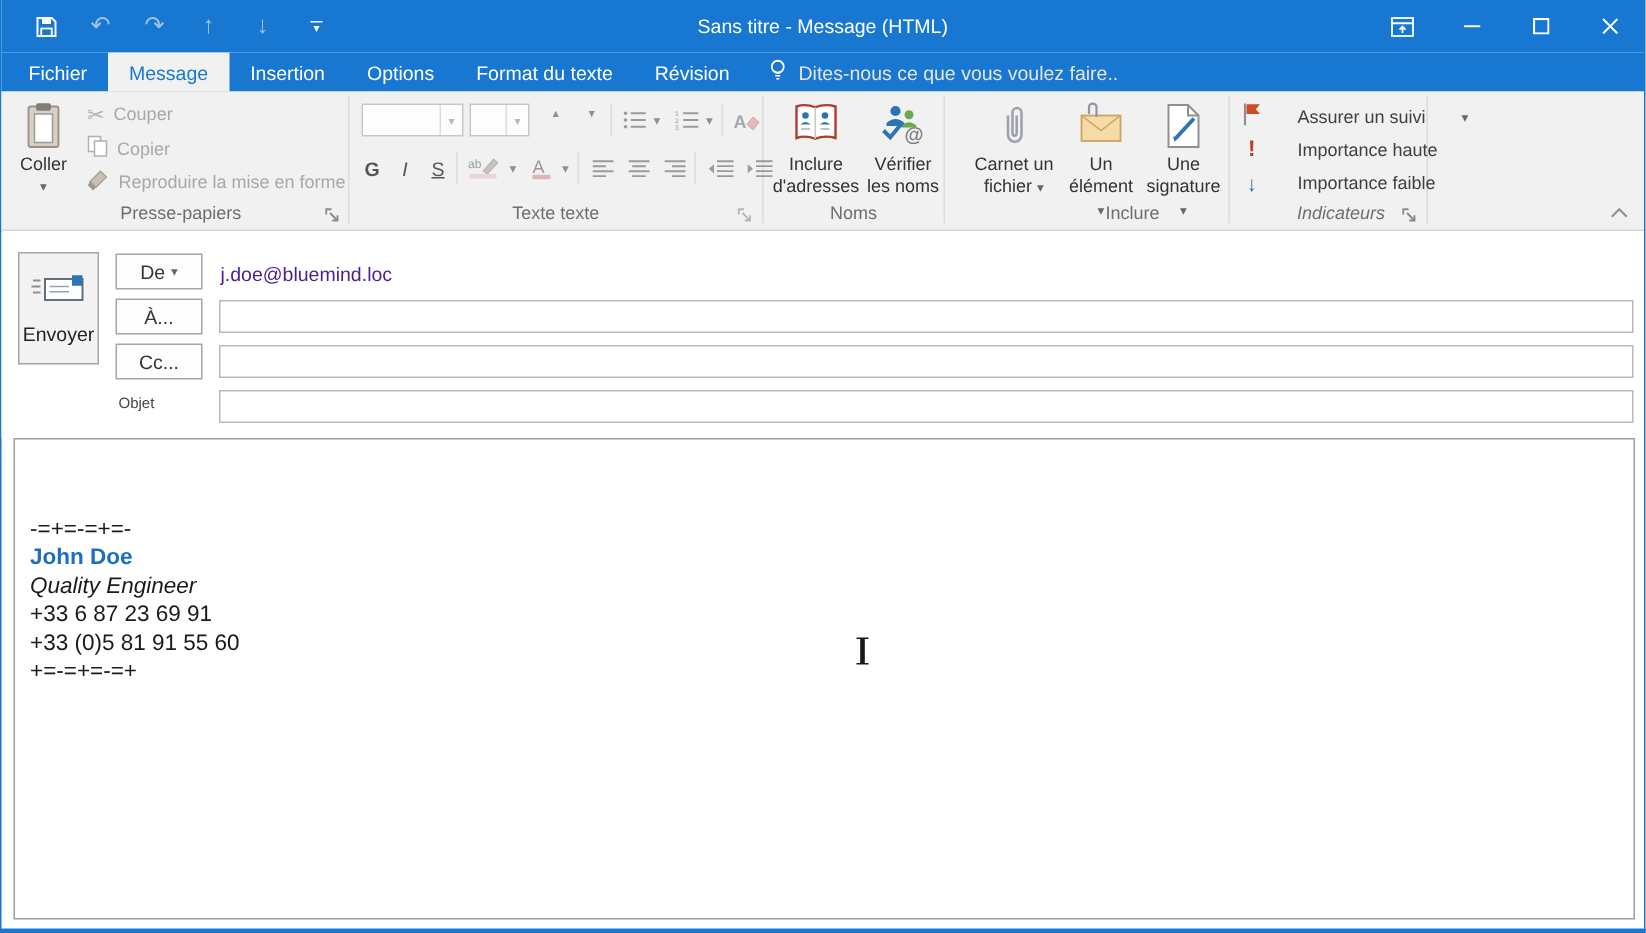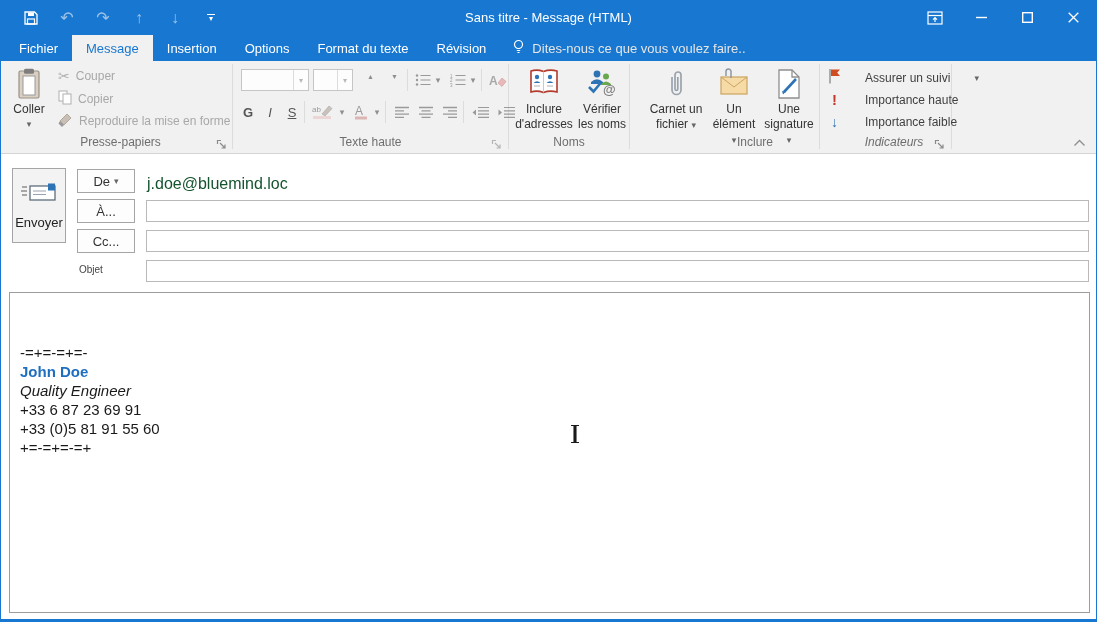--- a/index.html
+++ b/index.html
@@ -46,21 +46,21 @@
   .chev-up { position:absolute; }
 
   
   .formarea { position:absolute; left:0; top:155px; width:100%; height:137px; background:#fff; }
   .sendbtn { position:absolute; left:11px; top:13px; width:54px; height:75px; background:#f3f3f3; border:1px solid #a5a5a5;
              display:flex; flex-direction:column; align-items:center; justify-content:center; gap:8px; font-size:13px; color:#222; }
   .fldbtn { position:absolute; left:76px; width:58px; height:24px; background:#fdfdfd; border:1px solid #a5a5a5;
             display:flex; align-items:center; justify-content:center; gap:4px; font-size:13px; color:#333; }
   .field { position:absolute; left:145px; width:943px; height:22px; border:1px solid #b9b9b9; background:#fff;
            font-size:13px; padding:0 4px; font-family:"Liberation Sans",sans-serif; outline:none; }
-  .fromval { position:absolute; left:146px; top:20px; font-size:16px; color:#14532d; }
+  .fromval { position:absolute; left:146px; top:20px; font-size:13px; color:#4c1d95; }
   .objlabel { position:absolute; left:78px; top:109px; font-size:10px; color:#444; }
 
   
   .bodybox { position:absolute; left:8px; top:292px; width:1081px; height:321px; background:#fff; border:1px solid #9d9d9d;
              padding:50px 0 0 10px; font-size:15px; line-height:19px; color:#1a1a1a; }
   .sig-name { font-weight:bold; color:#1f6fc0; }
   .sig-role { font-style:italic; }
   .sig-link { color:#0563c1; text-decoration:underline; }
   .ibeam { position:absolute; left:568px; top:424px; }
 </style>
@@ -264,21 +264,21 @@
           <path d="M6 1.5 h11 M6 4.8 h11 M6 8.1 h11 M6 11.4 h11" stroke="#9a9a9a" stroke-width="1.2"></path>
           <path d="M4 3.5 L0.5 6.5 L4 9.5 Z" fill="#9a9a9a"></path>
         </svg>
     </div>
     <div class="tbtn" style="left:494px; top:40px; width:24px;">
       <svg width="18" height="13" viewBox="0 0 18 13">
           <path d="M6 1.5 h11 M6 4.8 h11 M6 8.1 h11 M6 11.4 h11" stroke="#9a9a9a" stroke-width="1.2"></path>
           <path d="M0.5 3.5 L4 6.5 L0.5 9.5 Z" fill="#9a9a9a"></path>
         </svg>
     </div>
-    <div class="glabel" style="left:232px; width:275px;">Texte haute</div>
+    <div class="glabel" style="left:232px; width:275px;">Texte texte</div>
     <span class="launcher" style="left:490px;">
       <svg width="11" height="11" viewBox="0 0 11 11">
           <path d="M1.5 5 V1.5 H5" fill="none" stroke="#b5b5b5" stroke-width="1.2"></path>
           <path d="M4 4 L9 9 M9 5.5 V9 H5.5" fill="none" stroke="#b5b5b5" stroke-width="1.2"></path>
         </svg>
     </span>
 
     <div class="bigbtn" style="left:514px; width:58px;">
       <span class="ic">
         <svg width="32" height="28" viewBox="0 0 32 28">

